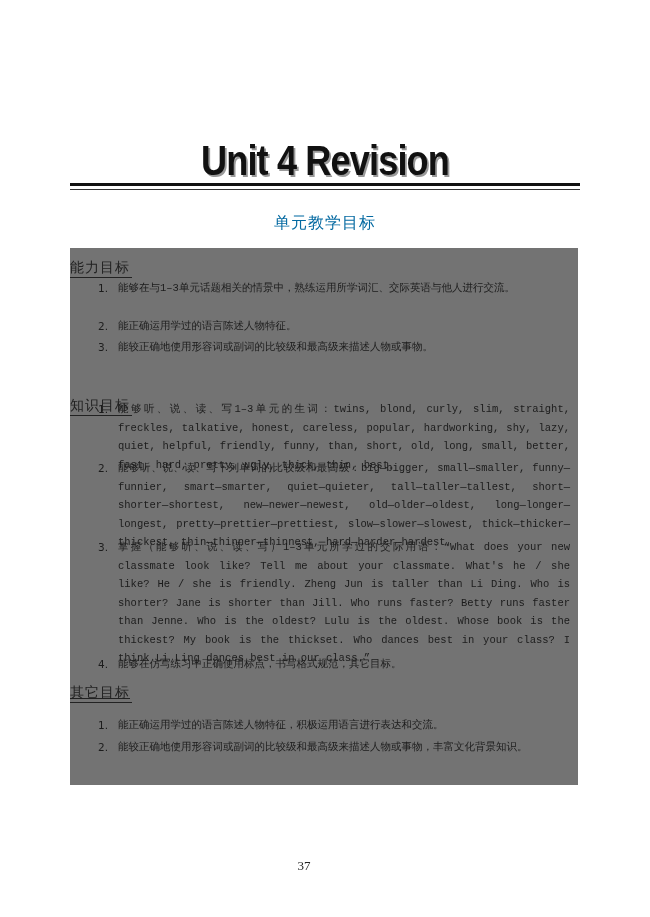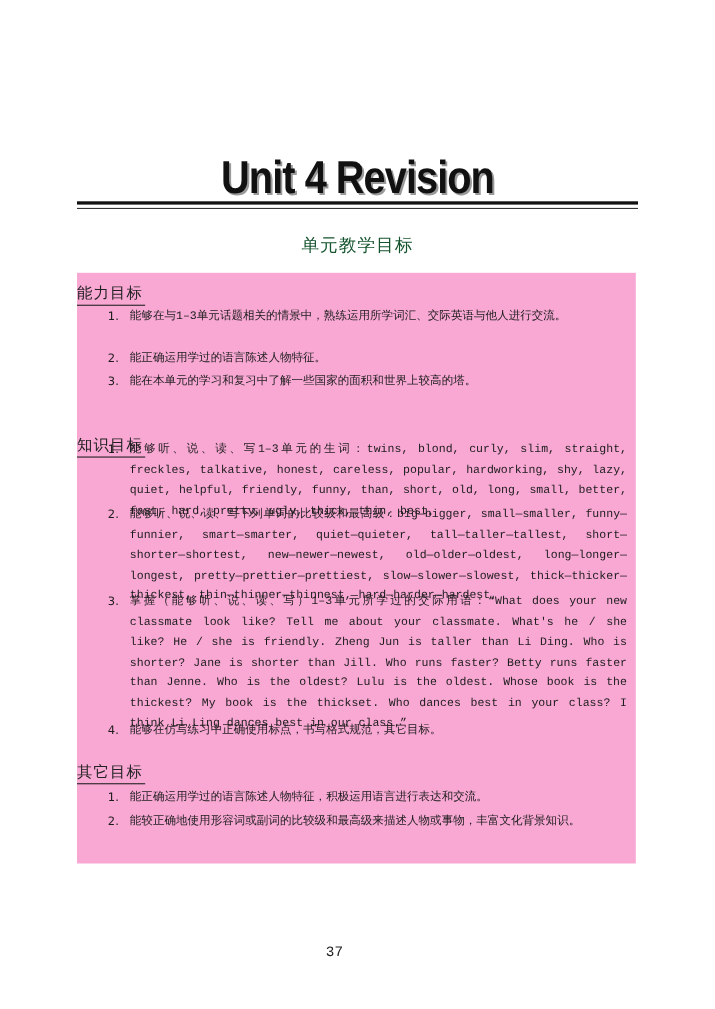--- a/index.html
+++ b/index.html
@@ -47,30 +47,30 @@
       background: #333;
     }
     .subtitle {
       position: absolute;
       left: 0;
       top: 212px;
       width: 650px;
       text-align: center;
       font-size: 16px;
       line-height: 22px;
-      color: #14532d;
+      color: #0369a1;
       letter-spacing: 1px;
     }
     .panel {
       position: absolute;
       left: 70px;
       top: 248px;
       width: 508px;
       height: 537px;
-      background: #f9a8d4;
+      background: #737373;
     }
     .section-head {
       position: absolute;
       left: 0;
       font-size: 14px;
       line-height: 18px;
       color: #222;
       padding: 0 2px 1px 0;
       border-bottom: 1.5px solid #222;
       letter-spacing: 1px;
@@ -94,21 +94,21 @@
       display: block;
       text-align: justify;
       font-family: Liberation Mono, monospace;
     }
     .page-num {
       position: absolute;
       left: 0;
       top: 858px;
       width: 608px;
       text-align: center;
-      font-family: Liberation Mono, monospace;
+      font-family: Liberation Serif, serif;
       font-size: 13px;
       color: #222;
     }
   </style>
 </head>
 <body>
 
 <div class="title">Unit 4 Revision</div>
 <div class="rule-thick"></div>
 <div class="rule-thin"></div>
@@ -121,21 +121,21 @@
   <div class="item" style="top:31px;">
     <span class="num">1.</span>
     <span class="txt">能够在与1–3单元话题相关的情景中，熟练运用所学词汇、交际英语与他人进行交流。</span>
   </div>
   <div class="item" style="top:69px;">
     <span class="num">2.</span>
     <span class="txt">能正确运用学过的语言陈述人物特征。</span>
   </div>
   <div class="item" style="top:90px;">
     <span class="num">3.</span>
-    <span class="txt">能在本单元的学习和复习中了解一些国家的面积和世界上较高的塔。</span>
+    <span class="txt">能较正确地使用形容词或副词的比较级和最高级来描述人物或事物。</span>
   </div>
 
   <div class="section-head" style="top:128px;margin-top:20px;">知识目标</div>
 
   <div class="item" style="top:152px;">
     <span class="num">1.</span>
     <span class="txt">能够听、说、读、写1–3单元的生词：twins, blond, curly, slim, straight, freckles, talkative, honest, careless, popular, hardworking, shy, lazy, quiet, helpful, friendly, funny, than, short, old, long, small, better, fast, hard, pretty, ugly, thick, thin, best。</span>
   </div>
   <div class="item" style="top:211px;">
     <span class="num">2.</span>
@@ -143,21 +143,21 @@
   </div>
   <div class="item" style="top:290px;">
     <span class="num">3.</span>
     <span class="txt">掌握（能够听、说、读、写）1–3单元所学过的交际用语：“What does your new classmate look like? Tell me about your classmate. What's he / she like? He / she is friendly. Zheng Jun is taller than Li Ding. Who is shorter? Jane is shorter than Jill. Who runs faster? Betty runs faster than Jenne. Who is the oldest? Lulu is the oldest. Whose book is the thickest? My book is the thickset. Who dances best in your class? I think Li Ling dances best in our class.”</span>
   </div>
   <div class="item" style="top:407px;">
     <span class="num">4.</span>
     <span class="txt">能够在仿写练习中正确使用标点，书写格式规范，其它目标。</span>
   </div>
 
-  <div class="section-head" style="top:445px;">其它目标</div>
+  <div class="section-head" style="top:435px;text-decoration:underline;">其它目标</div>
 
   <div class="item" style="top:468px;">
     <span class="num">1.</span>
     <span class="txt">能正确运用学过的语言陈述人物特征，积极运用语言进行表达和交流。</span>
   </div>
   <div class="item" style="top:490px;">
     <span class="num">2.</span>
     <span class="txt">能较正确地使用形容词或副词的比较级和最高级来描述人物或事物，丰富文化背景知识。</span>
   </div>
 </div>

